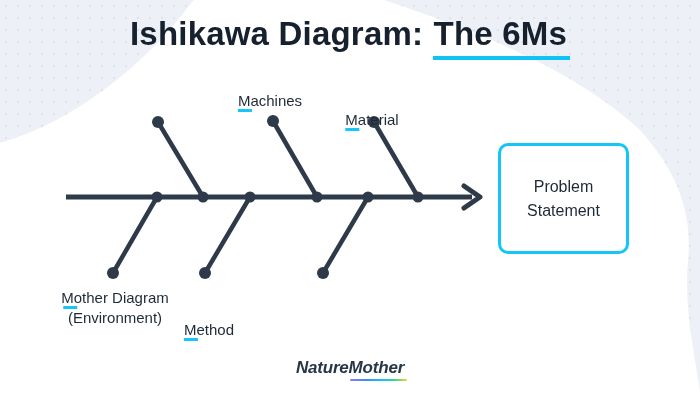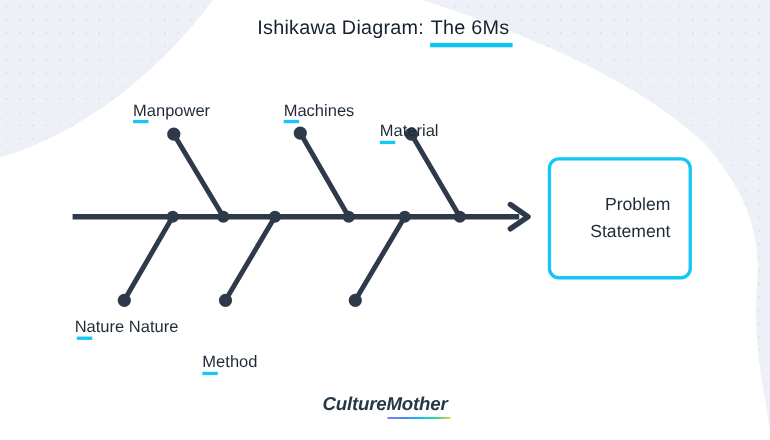--- a/index.html
+++ b/index.html
@@ -7,40 +7,40 @@
     position:relative;width:700px;height:400px;overflow:hidden;
     font-family:"Liberation Sans",sans-serif;
     background-color:#EDF0F6;
     background-image:radial-gradient(#DDE3EC 1px, transparent 1.2px);
     background-size:12px 12px;
   }
   .bg-blob{position:absolute;inset:0;width:700px;height:400px;pointer-events:none;}
   .layer{position:absolute;inset:0;width:700px;height:400px;}
   .page-title{
     position:absolute;left:0;right:0;top:15px;text-align:center;
-    font-size:18px;font-weight:400;color:#16202E;letter-spacing:.2px;
+    font-size:33px;font-weight:700;color:#16202E;letter-spacing:.2px;
   }
   .title-highlight{
     display:inline-block;border-bottom:4px solid #10C3F2;
     padding:0 3px 3px 1px;
   }
   .cause-label{
     position:absolute;transform:translateX(-50%);
     font-size:15px;line-height:18px;color:#1F2A37;text-align:center;white-space:nowrap;
   }
   .m-underline{
     position:absolute;left:0;top:17px;width:14px;height:3px;background:#17C5F6;
   }
   .problem-box{
     position:absolute;left:498px;top:143px;width:131px;height:111px;box-sizing:border-box;
     background:#fff;border:3.5px solid #14C6F7;border-radius:10px;
     display:flex;align-items:center;justify-content:center;
   }
   .problem-text{
-    width:92px;text-align:right;font-size:16px;line-height:24px;color:#1F2A37;
+    width:92px;text-align:center;font-size:16px;line-height:24px;color:#1F2A37;
   }
   .brand{
     position:absolute;left:0;right:0;top:358px;text-align:center;
     font-size:17px;font-weight:700;font-style:italic;color:#263748;letter-spacing:-0.2px;
   }
   .brand-part{display:inline-block;position:relative;}
   .brand-underline{
     position:absolute;left:1px;right:-3px;bottom:-3px;height:2.5px;border-radius:2px;
     background:linear-gradient(90deg,#8F7BF2 0%,#3D8BF8 28%,#12C3F2 55%,#35D49A 78%,#F8CF45 100%);
   }
@@ -86,43 +86,40 @@
     <circle cx="323" cy="273" r="6" fill="#2E3A49"></circle>
 
     <circle cx="157" cy="197" r="5.5" fill="#2E3A49"></circle>
     <circle cx="203" cy="197" r="5.5" fill="#2E3A49"></circle>
     <circle cx="250" cy="197" r="5.5" fill="#2E3A49"></circle>
     <circle cx="317" cy="197" r="5.5" fill="#2E3A49"></circle>
     <circle cx="368" cy="197" r="5.5" fill="#2E3A49"></circle>
     <circle cx="418" cy="197" r="5.5" fill="#2E3A49"></circle>
   </svg>
 
-  <div class="cause-label" style="left:156px;top:92px;">
-    <span>Manpower</span>
-    <span class="m-underline"></span>
-  </div>
-  <div class="cause-label" style="left:270px;top:92px;margin-left:20px;">
+  <div class="cause-label" style="left:270px;top:92px;">
     <span>Machines</span>
     <span class="m-underline"></span>
   </div>
   <div class="cause-label" style="left:372px;top:92px;margin-top:19px;">
     <span>Material</span>
     <span class="m-underline"></span>
   </div>
 
   <div class="cause-label" style="left:115px;top:288px;line-height:20px;">
-    <div>Nature Nature</div>
+    <div>Mother Diagram</div>
+    <div>(Environment)</div>
     <span class="m-underline" style="left:2px;top:18px;"></span>
   </div>
   <div class="cause-label" style="left:209px;top:289px;margin-top:32px;">
     <span>Method</span>
     <span class="m-underline"></span>
   </div>
 
   <div class="problem-box">
     <div class="problem-text">Problem Statement</div>
   </div>
 
   <div class="brand">
-    <span class="brand-part"><span>Culture</span></span><span class="brand-part"><span>Mother</span><span class="brand-underline"></span></span>
+    <span class="brand-part"><span>Nature</span></span><span class="brand-part"><span>Mother</span><span class="brand-underline"></span></span>
   </div>
 
 </div>
 
 </body></html>

